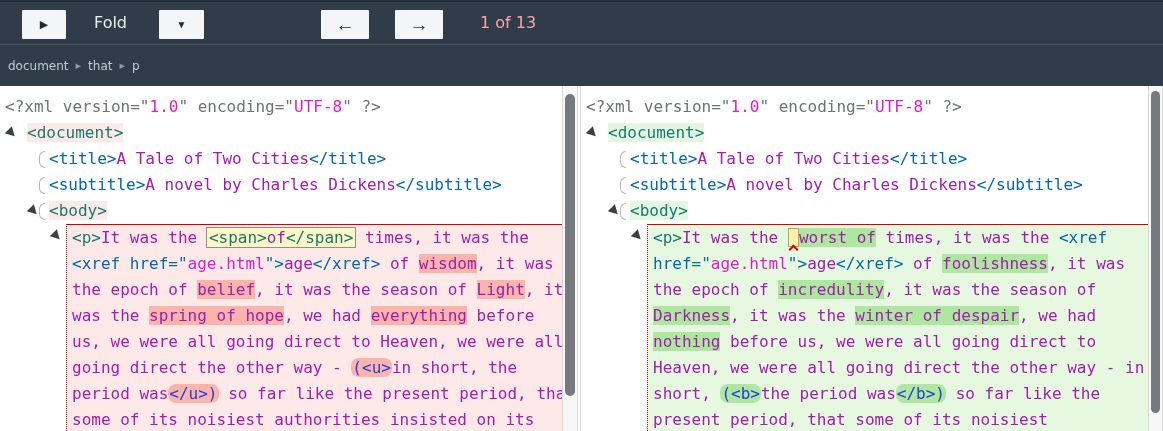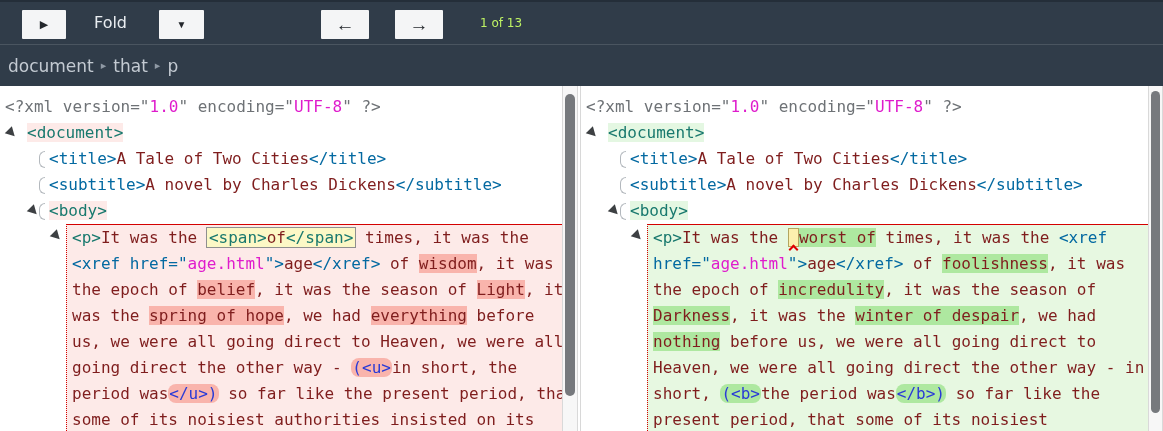--- a/index.html
+++ b/index.html
@@ -8,27 +8,27 @@
 
   
   .toolbar{position:absolute;left:0;top:0;width:100%;height:44px;background:#303c49;
            border-top:2px solid #242e39;box-sizing:border-box;}
   .tbtn{position:absolute;top:8px;height:29px;background:#f4f5f6;border:none;border-radius:1px;
         display:flex;align-items:center;justify-content:center;color:#23272c;cursor:pointer;padding:0;}
   .tlabel{position:absolute;top:0;height:44px;line-height:42px;color:#e9edf1;font-size:16px;}
   .icon-tri-r{font-size:11px;}
   .icon-tri-d{font-size:10px;}
   .icon-arrow{font-size:19px;font-weight:bold;}
-  .counter{position:absolute;top:0;height:44px;line-height:42px;color:#bef264;font-size:12px;}
+  .counter{position:absolute;top:0;height:44px;line-height:42px;color:#fca5a5;font-size:16px;}
 
   
   .crumbbar{position:absolute;left:0;top:44px;width:100%;height:42px;background:#303c49;
             border-top:1px solid #4a5560;box-sizing:border-box;display:flex;align-items:center;
             padding-left:8px;}
-  .crumb{color:#c3cad2;font-size:17px;cursor:pointer;}
+  .crumb{color:#c3cad2;font-size:12px;cursor:pointer;}
   .crumb-sep{color:#8f99a4;font-size:11px;margin:0 7px;}
 
   
   .panel{position:absolute;top:86px;height:345px;overflow:hidden;background:#fff;
          font-family:"DejaVu Sans Mono","Liberation Mono",monospace;font-size:16px;line-height:26px;
          padding-top:8px;box-sizing:border-box;white-space:pre;}
   #panel-left{left:0;width:562px;}
   #panel-right{left:580px;width:568px;border-left:1px solid #d8d8d8;}
   .vscroll{position:absolute;top:86px;height:345px;background:#f7f7f7;
            border-left:1px solid #d9d9d9;border-right:1px solid #d9d9d9;box-sizing:border-box;}
@@ -54,21 +54,21 @@
   .blk{position:relative;margin-left:66px;border-top:1px solid #d40000;
        border-left:1px dotted #d40000;padding-left:5px;}
   .blk.del{background:#fdeae8;}
   .blk.ins{background:#e7f8e1;}
   .blk .cl{padding-left:0;}
 
   
   .g{color:#6e7276;}
   .tg{color:#0369a1;}
   .t{color:#19796e;}
-  .p{color:#7f1d1d;text-align:right;}
+  .p{color:#a21caf;text-align:right;}
   .m{color:#df1ccc;}
   .bgdel{background:#fdeae8;}
   .bgins{background:#e4f7e2;}
   .hld{background:#f9b4ac;}
   .hli{background:#aee8a0;}
   .pilld{background:#f9b4ac;color:#2a3bd6;border-radius:8px;padding:0 1px;}
   .pilli{background:#aee8a0;color:#2a3bd6;border-radius:8px;padding:0 1px;}
   .sel{background:#fcf8c6;outline:1px solid #8f8f8f;padding:0 2px;}
   .mark{display:inline-block;width:9px;height:17px;background:#fcf0ae;outline:1px solid #b3a55f;
         vertical-align:-3px;position:relative;margin:0 1px;}

